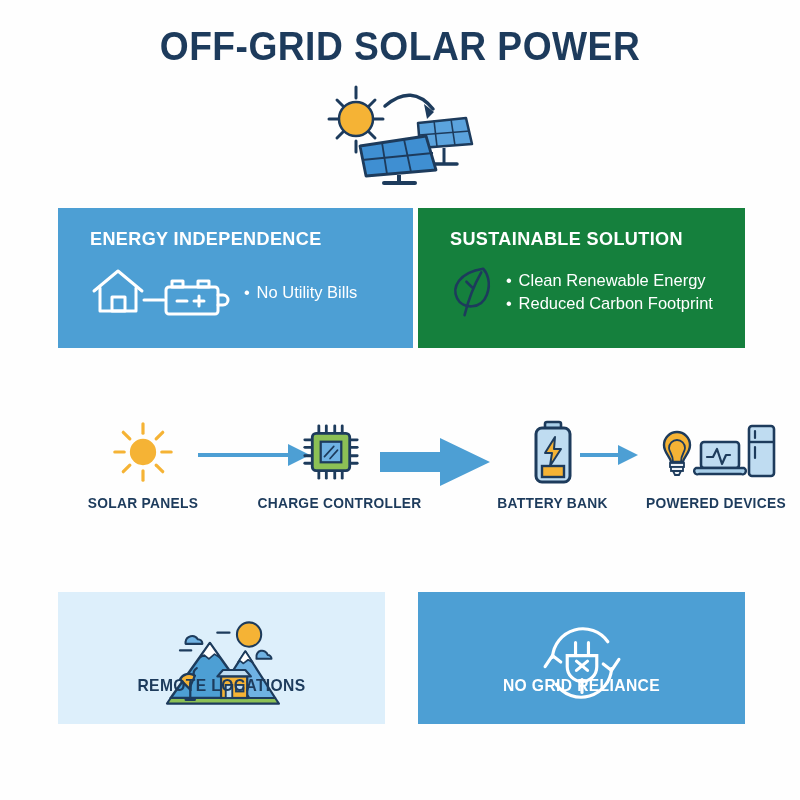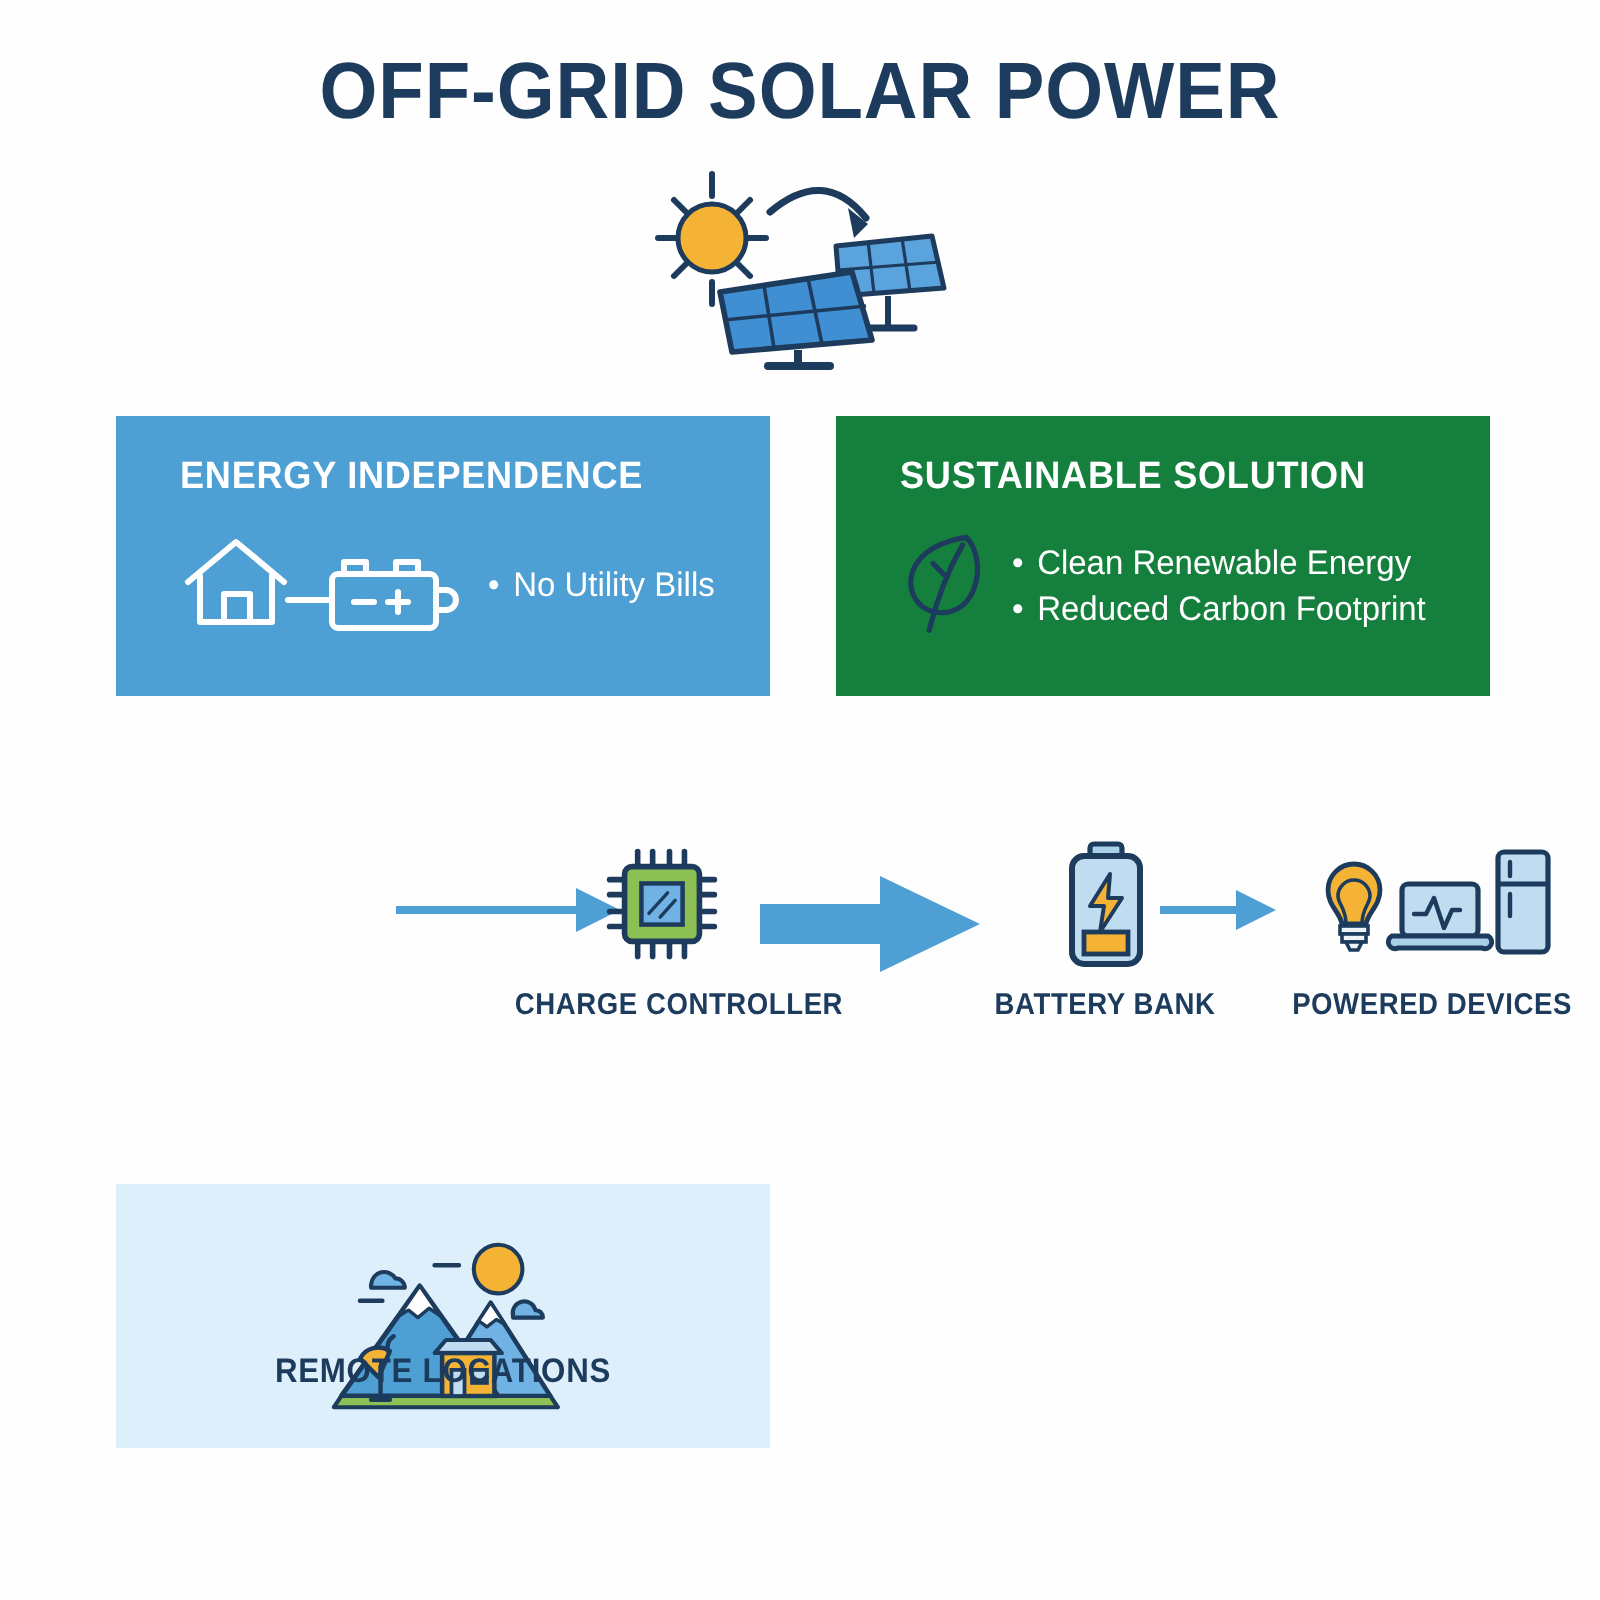--- a/index.html
+++ b/index.html
@@ -52,20 +52,21 @@
   .card {
     position: absolute;
     overflow: hidden;
   }
   .card-blue {
     left: 58px;
     top: 208px;
     width: 327px;
     height: 140px;
     background: #4d9fd4;
+    padding-left: 28px;
   }
   .card-green {
     left: 418px;
     top: 208px;
     width: 327px;
     height: 140px;
     background: #15803d;
   }
   .card-heading {
     position: absolute;
@@ -271,20 +272,38 @@
       </div>
       <ul class="bullet-list">
         <li>Clean Renewable Energy</li>
         <li>Reduced Carbon Footprint</li>
       </ul>
     </div>
   </div>
 
   <div class="flow">
 
+    <div class="flow-stage" style="left:38px; top:0; width:130px;">
+      <div class="flow-icon">
+        <svg viewBox="0 0 66 66" width="62" height="62">
+          <g stroke="#f5b335" stroke-width="3.4" stroke-linecap="round">
+            <line x1="33" y1="3" x2="33" y2="13"></line>
+            <line x1="33" y1="53" x2="33" y2="63"></line>
+            <line x1="3" y1="33" x2="13" y2="33"></line>
+            <line x1="53" y1="33" x2="63" y2="33"></line>
+            <line x1="12" y1="12" x2="19" y2="19"></line>
+            <line x1="47" y1="47" x2="54" y2="54"></line>
+            <line x1="54" y1="12" x2="47" y2="19"></line>
+            <line x1="19" y1="47" x2="12" y2="54"></line>
+          </g>
+          <circle cx="33" cy="33" r="14" fill="#f5b335"></circle>
+        </svg>
+      </div>
+      <div class="flow-label">SOLAR PANELS</div>
+    </div>
 
     <div class="flow-arrow" style="left:156px;">
       <svg viewBox="0 0 118 30" width="118" height="30">
         <line x1="2" y1="15" x2="96" y2="15" stroke="#4d9fd4" stroke-width="4"></line>
         <polygon points="92,4 114,15 92,26" fill="#4d9fd4"></polygon>
       </svg>
     </div>
 
     <div class="flow-stage" style="left:211px; top:0; width:160px;">
       <div class="flow-icon">
@@ -405,14 +424,34 @@
           <path d="M40 80 l-10 -10 a11 11 0 0 1 16 -4 Z" fill="#f5b335" stroke-linejoin="round"></path>
           <line x1="41" y1="74" x2="41" y2="92"></line>
           <line x1="36" y1="92" x2="46" y2="92"></line>
           <path d="M45 66 a7 7 0 0 1 3 -8"></path>
         </g>
       </svg>
     </div>
     <div class="bcard-label label-navy">REMOTE LOCATIONS</div>
   </div>
 
+  <div class="bcard bcard-right">
+    <div class="bcard-icon">
+      <svg viewBox="0 0 104 104" width="96" height="96">
+        <g fill="none" stroke="#ffffff" stroke-width="3.4" stroke-linecap="round">
+          <path d="M20 46 A33 33 0 0 1 80 29"></path>
+          <polyline points="12,56 20,44 29,51"></polyline>
+          <path d="M84 58 A33 33 0 0 1 24 75"></path>
+          <polyline points="92,48 84,60 75,53"></polyline>
+
+          <line x1="45" y1="30" x2="45" y2="43"></line>
+          <line x1="59" y1="30" x2="59" y2="43"></line>
+          <path d="M36 44 h32 v12 a16 16 0 0 1 -32 0 Z"></path>
+          <line x1="52" y1="70" x2="52" y2="84"></line>
+          <line x1="46" y1="50" x2="58" y2="60"></line>
+          <line x1="58" y1="50" x2="46" y2="60"></line>
+        </g>
+      </svg>
+    </div>
+    <div class="bcard-label label-white">NO GRID RELIANCE</div>
+  </div>
 
 </div>
 
 </body></html>

